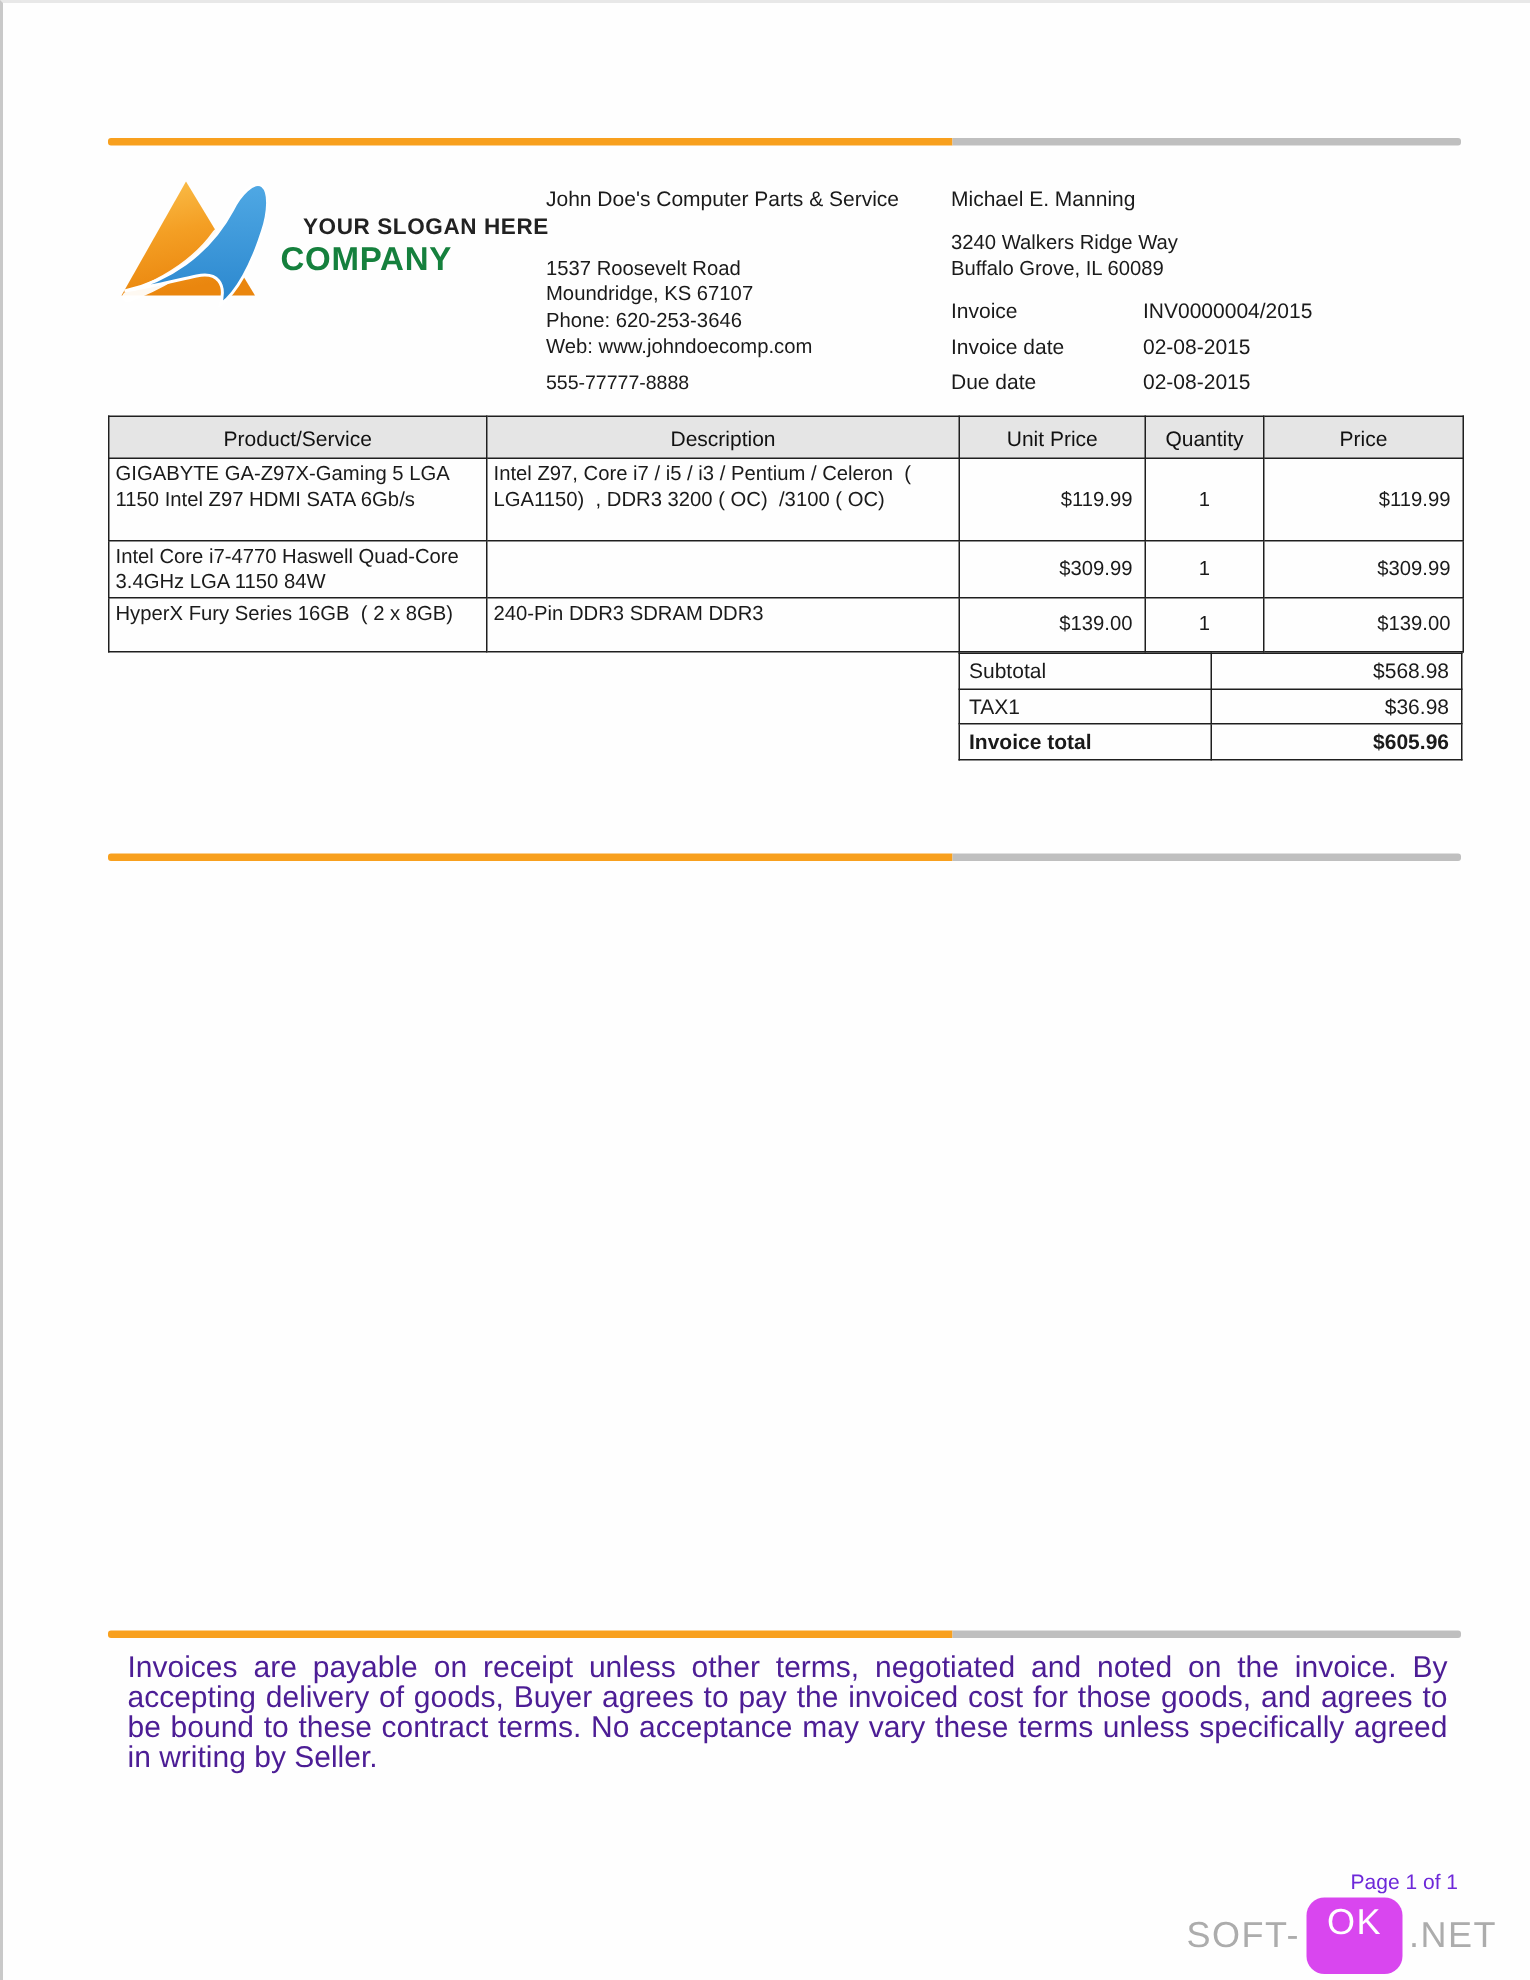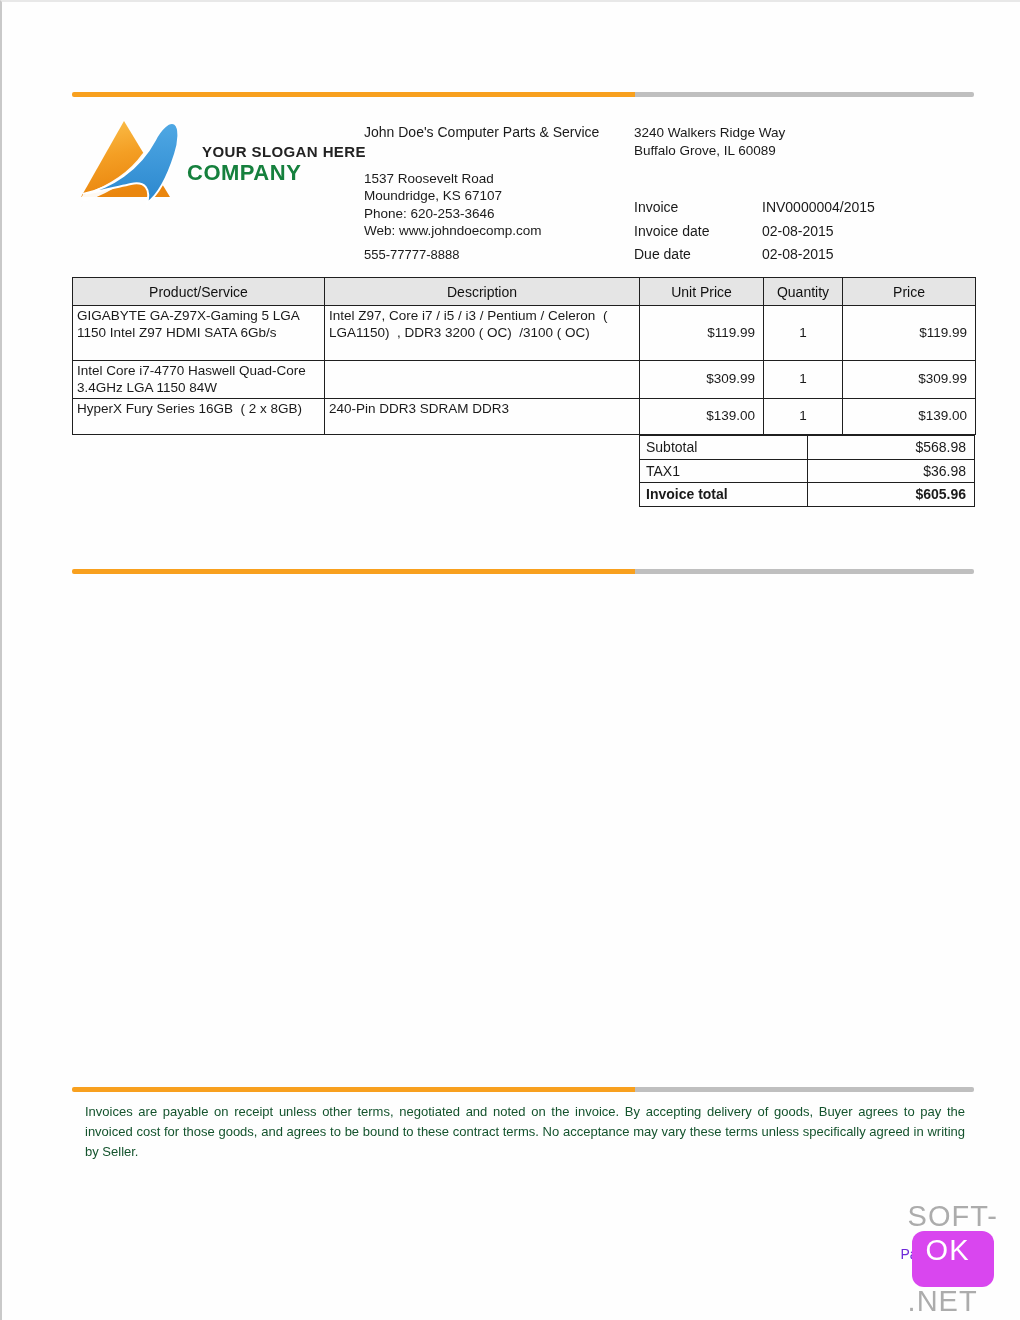--- a/index.html
+++ b/index.html
@@ -72,31 +72,30 @@
   table.totals td.t-val{text-align:right;}
   table.totals tr.bold td{font-weight:bold;}
 
   
   .terms-heading{
     position:absolute;left:70px;top:1063px;width:902px;
     text-align:center;font-size:15px;color:#111;
   }
   .terms-body{
     position:absolute;left:83px;top:1100px;width:880px;
-    font-size:13px;line-height:20px;text-align:justify;color:#14532d;
+    font-size:20px;line-height:20px;text-align:justify;color:#4c1d95;
   }
 
   
   .page-number{position:absolute;right:48px;top:1244px;font-size:14px;color:#6d28d9;text-align:right;}
   .watermark{
     position:absolute;right:22px;bottom:4px;
-    display:flex;
-    font-size:29px;color:#ACACAC;letter-spacing:1px;line-height:1;
+    display:flex;align-items:center;
+    font-size:24px;color:#ACACAC;letter-spacing:1px;line-height:1;
     text-decoration:none;
-    flex-direction:column;
   }
   .watermark .wm-box{
     display:inline-block;margin:0 4px;padding:5px 14px 22px 14px;
     background:#d946ef;color:#ffffff;border-radius:12px;
   }
 </style>
 </head>
 <body>
 
 <div class="page">
@@ -130,20 +129,21 @@
   <div class="seller">
     <div class="name">John Doe's Computer Parts &amp; Service</div>
     <div>1537 Roosevelt Road</div>
     <div>Moundridge, KS 67107</div>
     <div>Phone: 620-253-3646</div>
     <div>Web: www.johndoecomp.com</div>
     <div class="alt-phone">555-77777-8888</div>
   </div>
 
   <div class="buyer">
+    <div class="name">Michael E. Manning</div>
     <div>3240 Walkers Ridge Way</div>
     <div>Buffalo Grove, IL 60089</div>
   </div>
 
   <div class="meta">
     <div class="row">
       <div class="label">Invoice</div>
       <div class="value">INV0000004/2015</div>
     </div>
     <div class="row">

